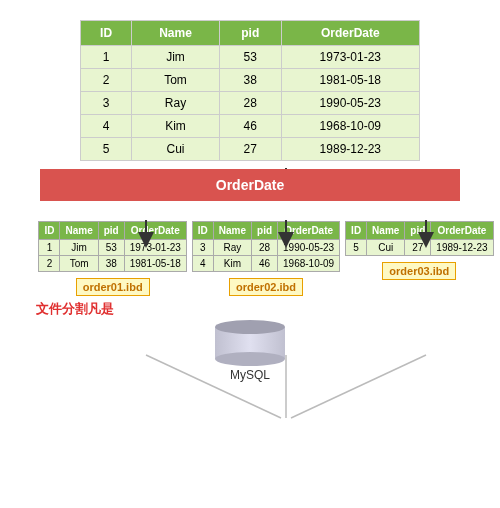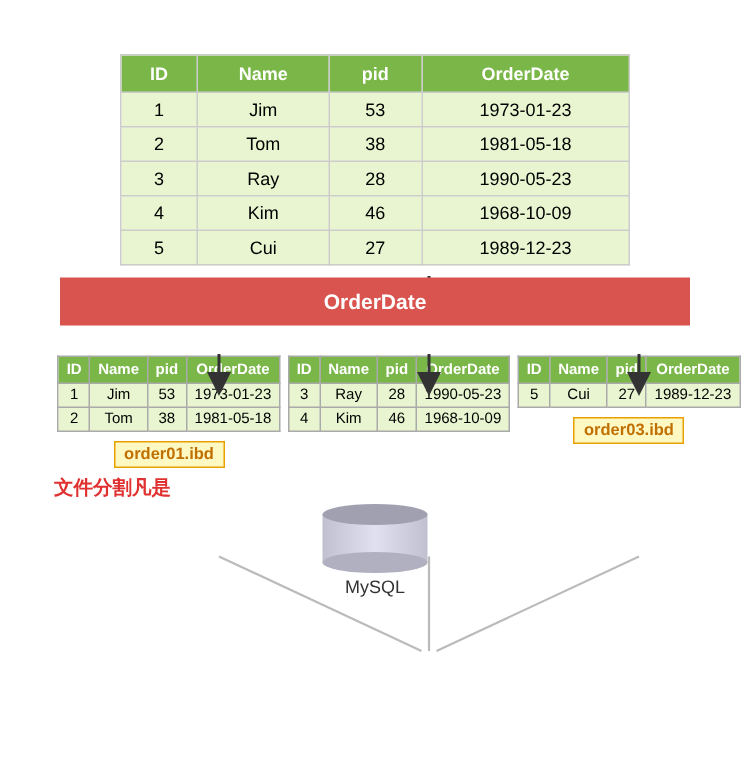--- a/index.html
+++ b/index.html
@@ -143,21 +143,21 @@
       font-size: 12px;
       color: #333;
       margin-top: 2px;
       text-align: center;
     }
 
     
     .diagram-wrapper {
       position: relative;
       width: 428px;
-      margin: 16px auto;
+      margin: 0 auto;
     }
 
     .layout-top {
       padding-top: 10px;
     }
 
     .section-partition {
       margin-top: 12px;
     }
 
@@ -291,20 +291,21 @@
             <td>1990-05-23</td>
           </tr>
           <tr>
             <td>4</td>
             <td>Kim</td>
             <td>46</td>
             <td>1968-10-09</td>
           </tr>
         </tbody>
       </table>
+      <div class="file-label">order02.ibd</div>
     </div>
 
     <div class="sub-table-block">
       <table class="sub-table">
         <thead>
           <tr>
             <th>ID</th>
             <th>Name</th>
             <th>pid</th>
             <th>OrderDate</th>

